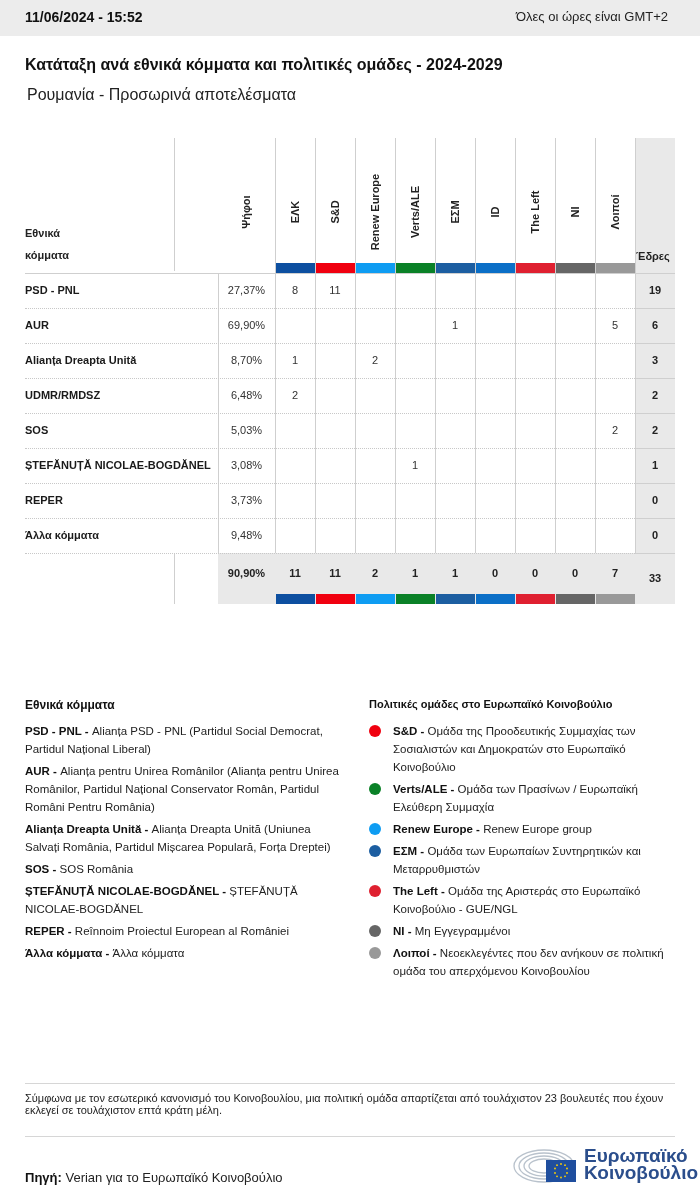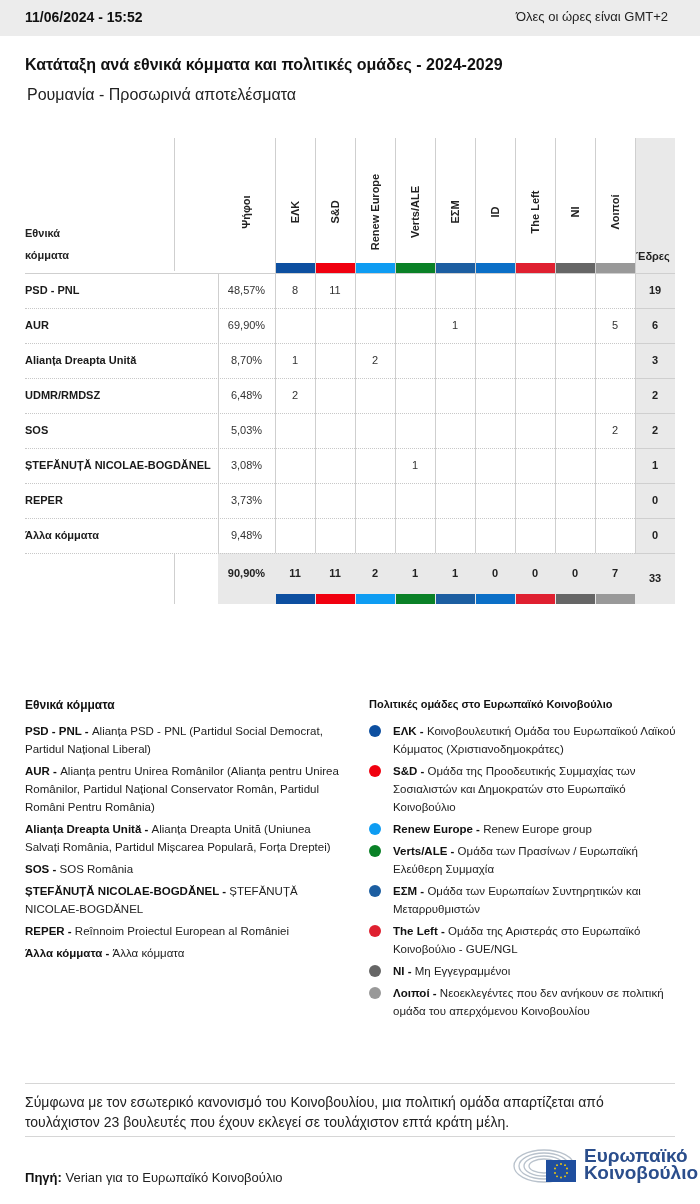--- a/index.html
+++ b/index.html
@@ -36,21 +36,21 @@
   .leg-h { position: absolute; font-size: 12px; font-weight: bold; color: #111; }
   .nat-leg { position: absolute; left: 25px; top: 722px; width: 320px; font-size: 11.5px; line-height: 18px; color: #222; }
   .nat-leg p { margin-bottom: 4px; }
   .nat-leg b { color: #111; }
   .grp-leg { position: absolute; left: 369px; top: 722px; width: 310px; font-size: 11.5px; line-height: 18px; color: #222; }
   .grp-leg .item { position: relative; padding-left: 24px; margin-bottom: 4px; }
   .grp-leg .dot { position: absolute; left: 0; top: 3px; width: 12px; height: 12px; border-radius: 50%; }
   .grp-leg b { color: #111; }
 
   .sep { position: absolute; left: 25px; width: 650px; height: 1px; background: #d6d6d6; }
-  .note { position: absolute; left: 25px; top: 1092px; width: 640px; font-size: 14px; line-height: 20px; color: #222; }
+  .note { position: absolute; left: 25px; top: 1092px; width: 640px; font-size: 11px; line-height: 12px; color: #222; }
   .source { position: absolute; left: 25px; top: 1170px; font-size: 13px; color: #222; }
   .source b { color: #111; }
 
   .logo { position: absolute; left: 512px; top: 1146px; width: 170px; height: 40px; }
   .logo .txt { position: absolute; left: 72px; top: 1px; font-size: 19px; line-height: 17px; color: #2b4e8c; font-weight: bold; }
 </style>
 </head>
 <body>
 
 <div class="topbar">
@@ -141,21 +141,21 @@
       <span>NI</span>
     </div>
     <div class="colbar" style="left:556px;top:263px;width:39px;background:#666666"></div>
     <div class="colbar" style="left:556px;top:594px;width:39px;background:#666666"></div>
     <div class="colhead" style="left:595px">
       <span>Λοιποί</span>
     </div>
     <div class="colbar" style="left:596px;top:263px;width:39px;background:#999999"></div>
     <div class="colbar" style="left:596px;top:594px;width:39px;background:#999999"></div>
     <div class="row-label" style="top:284px">PSD - PNL</div>
-    <div class="cell votes" style="left:218px;top:284px">48,57%</div>
+    <div class="cell votes" style="left:218px;top:284px">27,37%</div>
     <div class="cell" style="left:275px;top:284px">8</div>
     <div class="cell" style="left:315px;top:284px">11</div>
     <div class="cell" style="left:355px;top:284px"></div>
     <div class="cell" style="left:395px;top:284px"></div>
     <div class="cell" style="left:435px;top:284px"></div>
     <div class="cell" style="left:475px;top:284px"></div>
     <div class="cell" style="left:515px;top:284px"></div>
     <div class="cell" style="left:555px;top:284px"></div>
     <div class="cell" style="left:595px;top:284px"></div>
     <div class="cell seats" style="left:635px;top:284px">19</div>
@@ -262,24 +262,23 @@
     <p><b>AUR</b><b> - </b><span>Alianța pentru Unirea Românilor (Alianța pentru Unirea Românilor, Partidul Național Conservator Român, Partidul Români Pentru România)</span></p>
     <p><b>Alianța Dreapta Unită</b><b> - </b><span>Alianța Dreapta Unită (Uniunea Salvați România, Partidul Mișcarea Populară, Forța Dreptei)</span></p>
     <p><b>SOS</b><b> - </b><span>SOS România</span></p>
     <p><b>ȘTEFĂNUȚĂ NICOLAE-BOGDĂNEL</b><b> - </b><span>ȘTEFĂNUȚĂ NICOLAE-BOGDĂNEL</span></p>
     <p><b>REPER</b><b> - </b><span>Reînnoim Proiectul European al României</span></p>
     <p><b>Άλλα κόμματα</b><b> - </b><span>Άλλα κόμματα</span></p>
   </div>
 
 <div class="leg-h" style="left:369px; top:698px; font-size:11px;">Πολιτικές ομάδες στο Ευρωπαϊκό Κοινοβούλιο</div>
 <div id="grpleg" class="grp-leg">
-    <div class="item"><span class="dot" style="background:#0d4fa0"></span><b>ΕΛΚ</b><b> - </b><span>Κοινοβουλευτική Ομάδα του Ευρωπαϊκού Λαϊκού Κόμματος (Χριστιανοδημοκράτες)</span></div>
     <div class="item"><span class="dot" style="background:#f0000f"></span><b>S&amp;D</b><b> - </b><span>Ομάδα της Προοδευτικής Συμμαχίας των Σοσιαλιστών και Δημοκρατών στο Ευρωπαϊκό Κοινοβούλιο</span></div>
+    <div class="item"><span class="dot" style="background:#0a8127"></span><b>Verts/ALE</b><b> - </b><span>Ομάδα των Πρασίνων / Ευρωπαϊκή Ελεύθερη Συμμαχία</span></div>
     <div class="item"><span class="dot" style="background:#0e9cf2"></span><b>Renew Europe</b><b> - </b><span>Renew Europe group</span></div>
-    <div class="item"><span class="dot" style="background:#0a8127"></span><b>Verts/ALE</b><b> - </b><span>Ομάδα των Πρασίνων / Ευρωπαϊκή Ελεύθερη Συμμαχία</span></div>
     <div class="item"><span class="dot" style="background:#1c5ea1"></span><b>ΕΣΜ</b><b> - </b><span>Ομάδα των Ευρωπαίων Συντηρητικών και Μεταρρυθμιστών</span></div>
     <div class="item"><span class="dot" style="background:#df2030"></span><b>The Left</b><b> - </b><span>Ομάδα της Αριστεράς στο Ευρωπαϊκό Κοινοβούλιο - GUE/NGL</span></div>
     <div class="item"><span class="dot" style="background:#666666"></span><b>NI</b><b> - </b><span>Μη Εγγεγραμμένοι</span></div>
     <div class="item"><span class="dot" style="background:#999999"></span><b>Λοιποί</b><b> - </b><span>Νεοεκλεγέντες που δεν ανήκουν σε πολιτική ομάδα του απερχόμενου Κοινοβουλίου</span></div>
   </div>
 
 <div class="sep" style="top:1083px"></div>
 <div class="note">Σύμφωνα με τον εσωτερικό κανονισμό του Κοινοβουλίου, μια πολιτική ομάδα απαρτίζεται από τουλάχιστον 23 βουλευτές που έχουν εκλεγεί σε τουλάχιστον επτά κράτη μέλη.</div>
 <div class="sep" style="top:1136px"></div>
 

